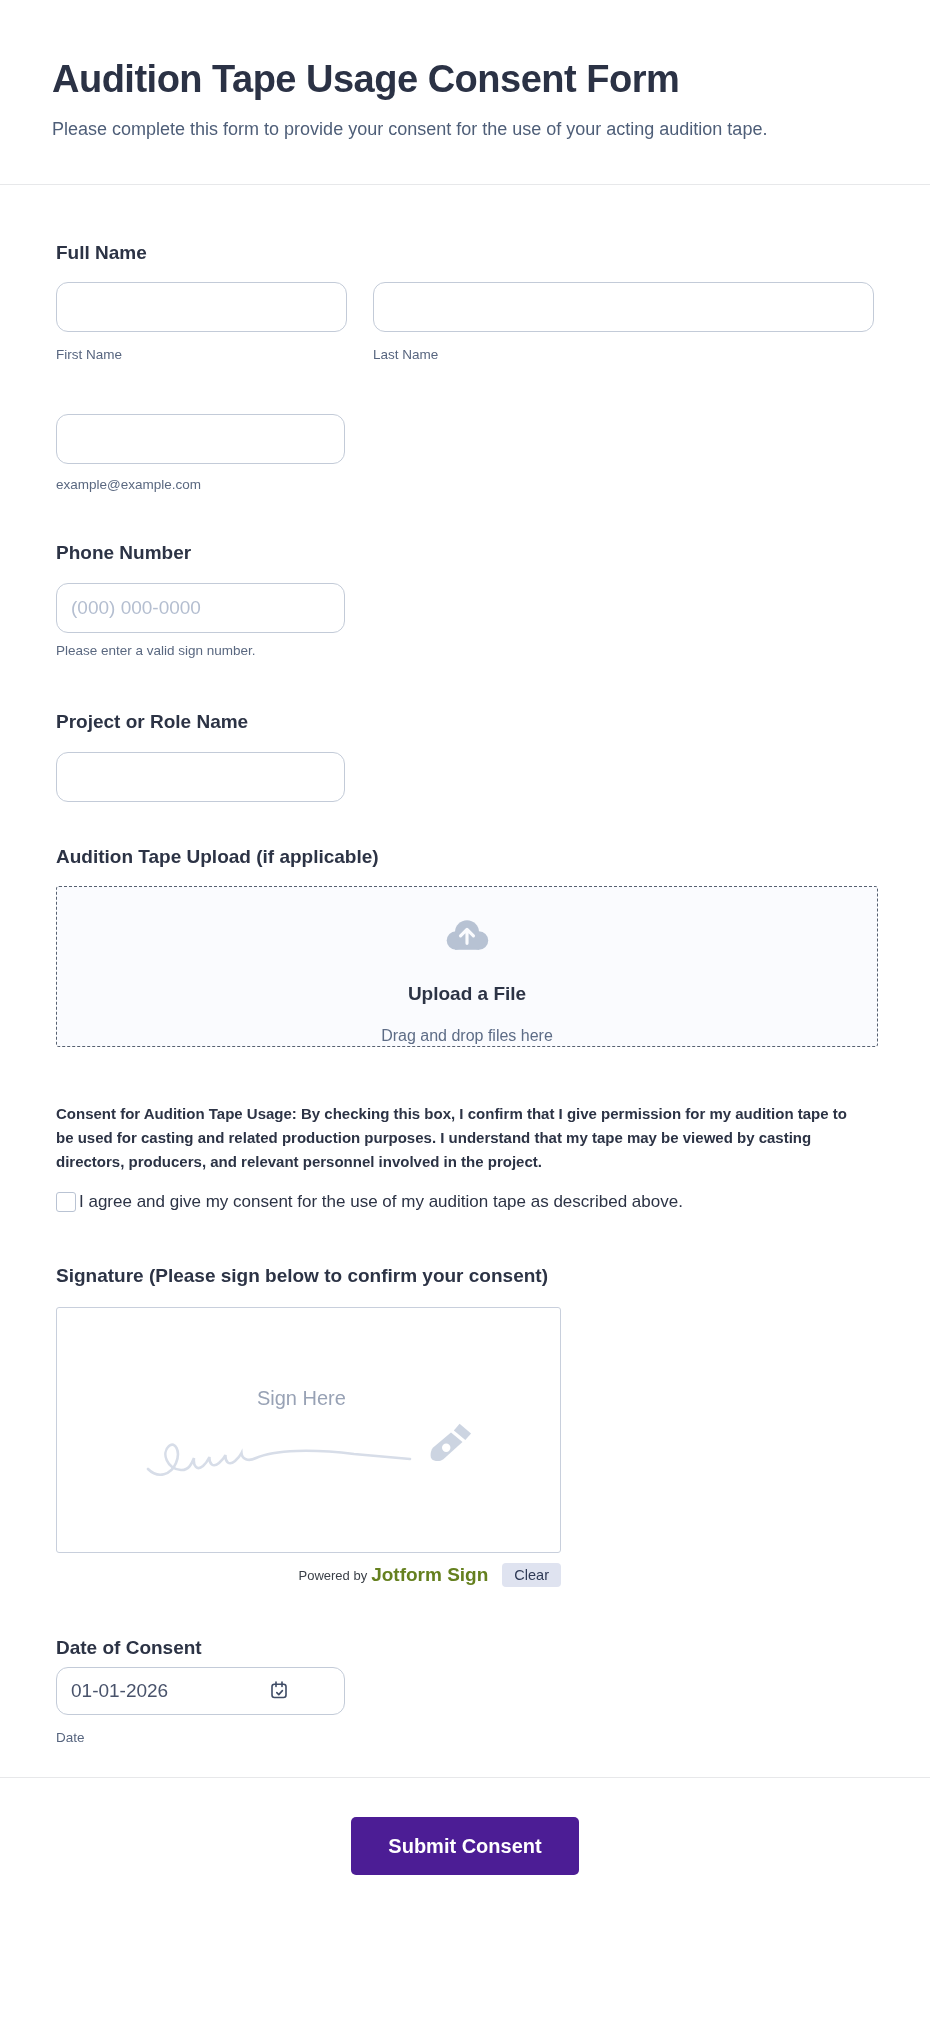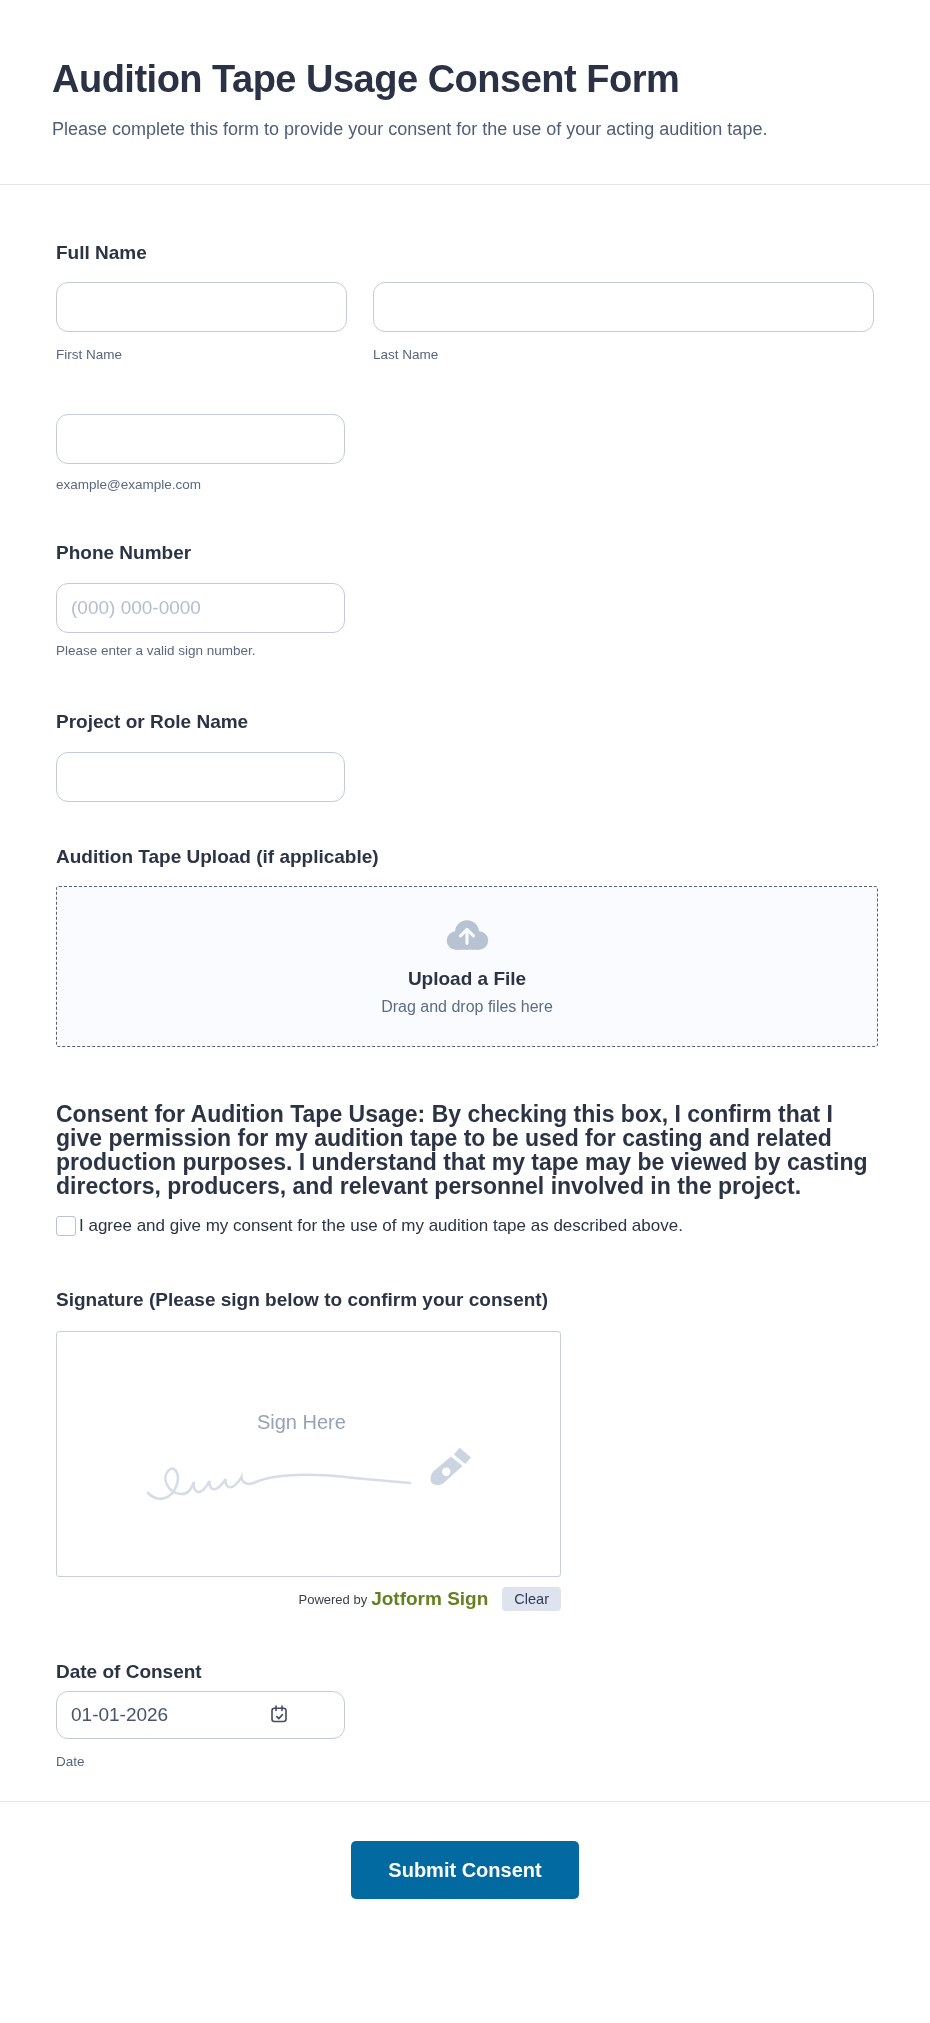--- a/index.html
+++ b/index.html
@@ -42,27 +42,27 @@
   .sec-phone .hint { margin-top: 11px; }
 
   .sec-project { margin-top: 54px; }
   .sec-project .text-input { margin-top: 21px; }
 
   .sec-upload { margin-top: 45px; }
   .dropzone {
     margin-top: 20px; width: 822px; height: 161px;
     border: 1px dashed #566070; border-radius: 3px; background: #fafbfe;
     display: flex; flex-direction: column; align-items: center;
-    padding-top: 30px; cursor: pointer;
+    padding-top: 30px; cursor: pointer; justify-content: space-between;
   }
   .dz-title { margin-top: 14px; font-size: 19px; line-height: 24px; font-weight: 700; color: #2c3345; }
   .dz-sub { margin-top: 6px; font-size: 16px; line-height: 20px; color: #5d6c86; }
 
   .sec-consent { margin-top: 55px; }
-  .consent-text { font-size: 23px; line-height: 24px; font-weight: 600; color: #2c3345; width: 812px; }
+  .consent-text { font-size: 15px; line-height: 24px; font-weight: 600; color: #2c3345; width: 812px; }
   .check-row { margin-top: 18px; display: flex; align-items: center; }
   .checkbox {
     width: 20px; height: 20px; flex: 0 0 20px;
     border: 1.5px solid #b9c3d3; border-radius: 3px; background: #fff; cursor: pointer;
   }
   .check-label { margin-left: 3px; font-size: 17px; color: #2c3345; cursor: pointer; }
 
   .sec-signature { margin-top: 54px; }
   .sig-pad {
     margin-top: 22px; width: 505px; height: 246px; background: #fff;
@@ -87,21 +87,21 @@
   .date-input { height: 48px; width: 289px; padding-right: 44px; }
   .cal-btn {
     position: absolute; right: 12px; top: 50%; transform: translateY(-50%);
     width: 22px; height: 22px; background: none; border: none; cursor: pointer; padding: 0;
   }
   .sec-date .sublabel { margin-top: 15px; }
 
   .bottom-divider { margin: 32px -56px 0 -56px; border-top: 1px solid #e7e8ea; }
   .submit-row { margin-top: 39px; display: flex; justify-content: center; }
   .submit-btn {
-    height: 58px; padding: 12px 37px; background: #0369a1; color: #ffffff;
+    height: 58px; padding: 12px 37px; background: #4c1d95; color: #ffffff;
     border: none; border-radius: 5px; cursor: pointer;
     font-family: "Liberation Sans", sans-serif; font-size: 20px; font-weight: 600;
   }
 </style>
 </head>
 <body>
 
 <div class="header">
   <h1 class="title">Audition Tape Usage Consent Form</h1>
   <p class="subtitle">Please complete this form to provide your consent for the use of your acting audition tape.</p>

